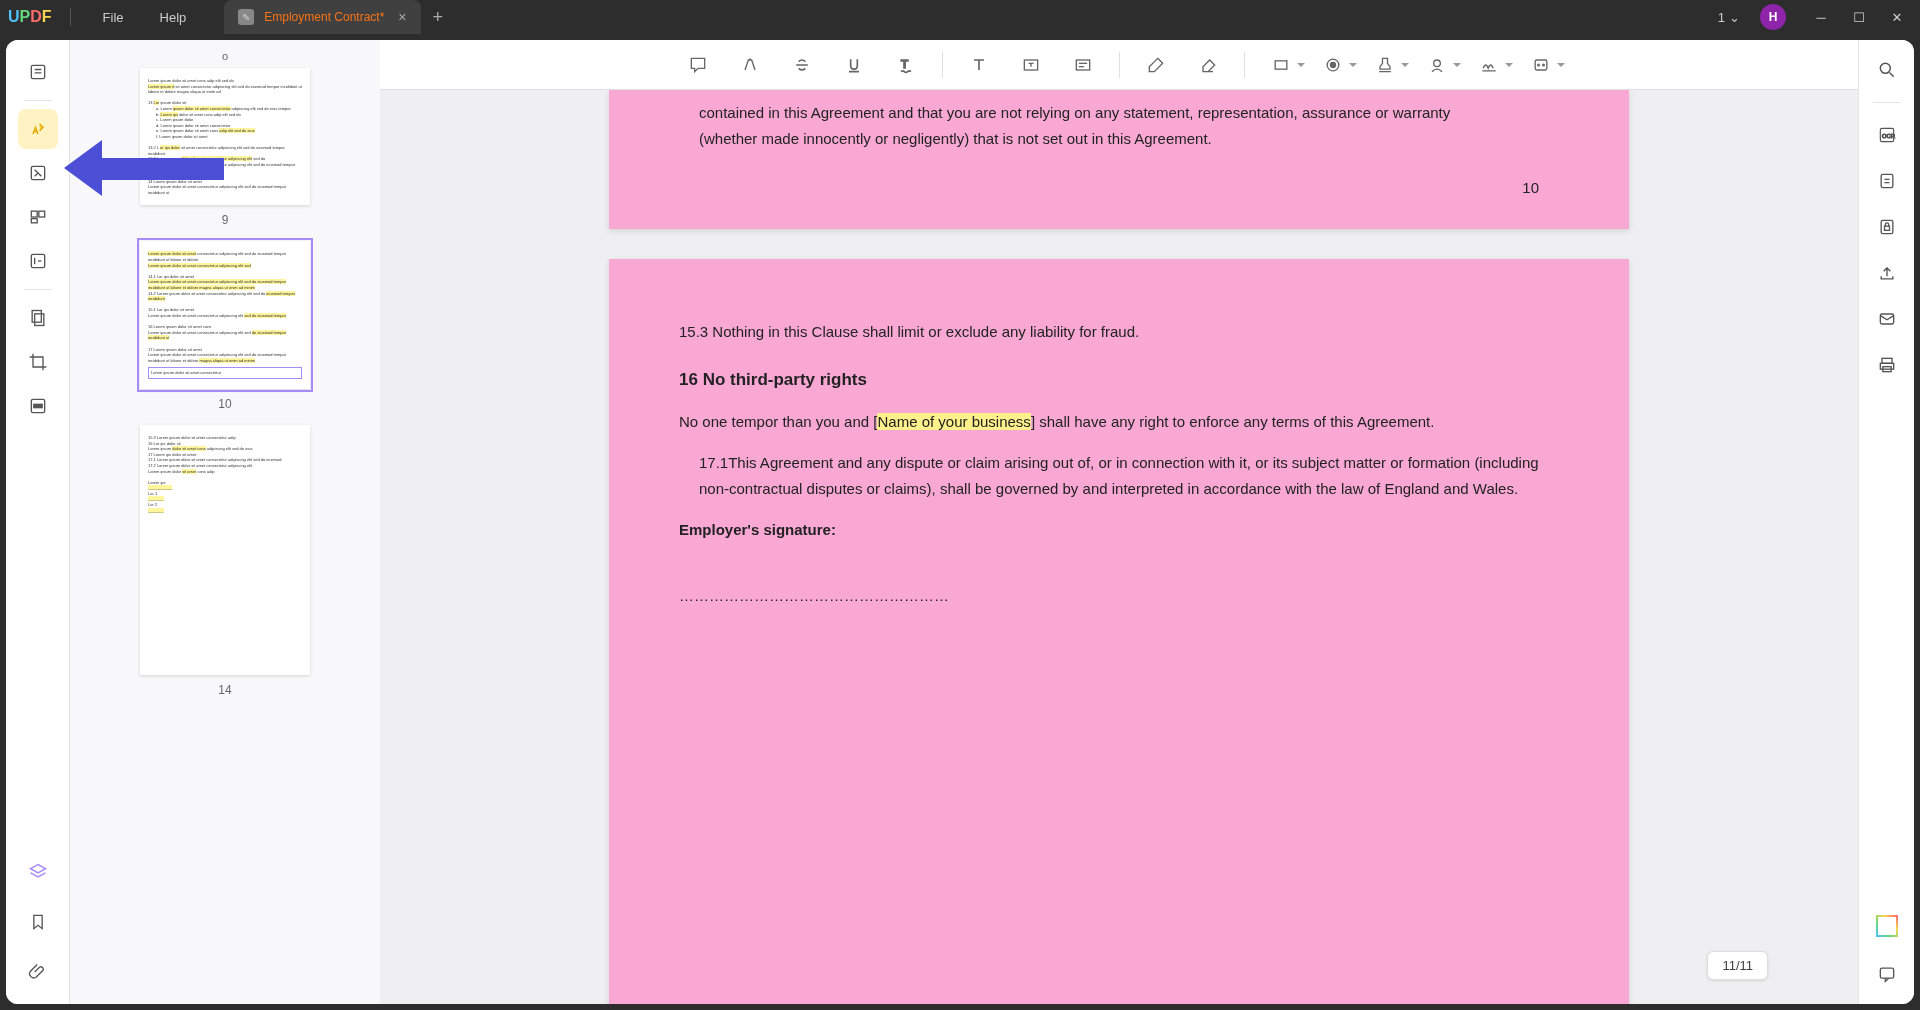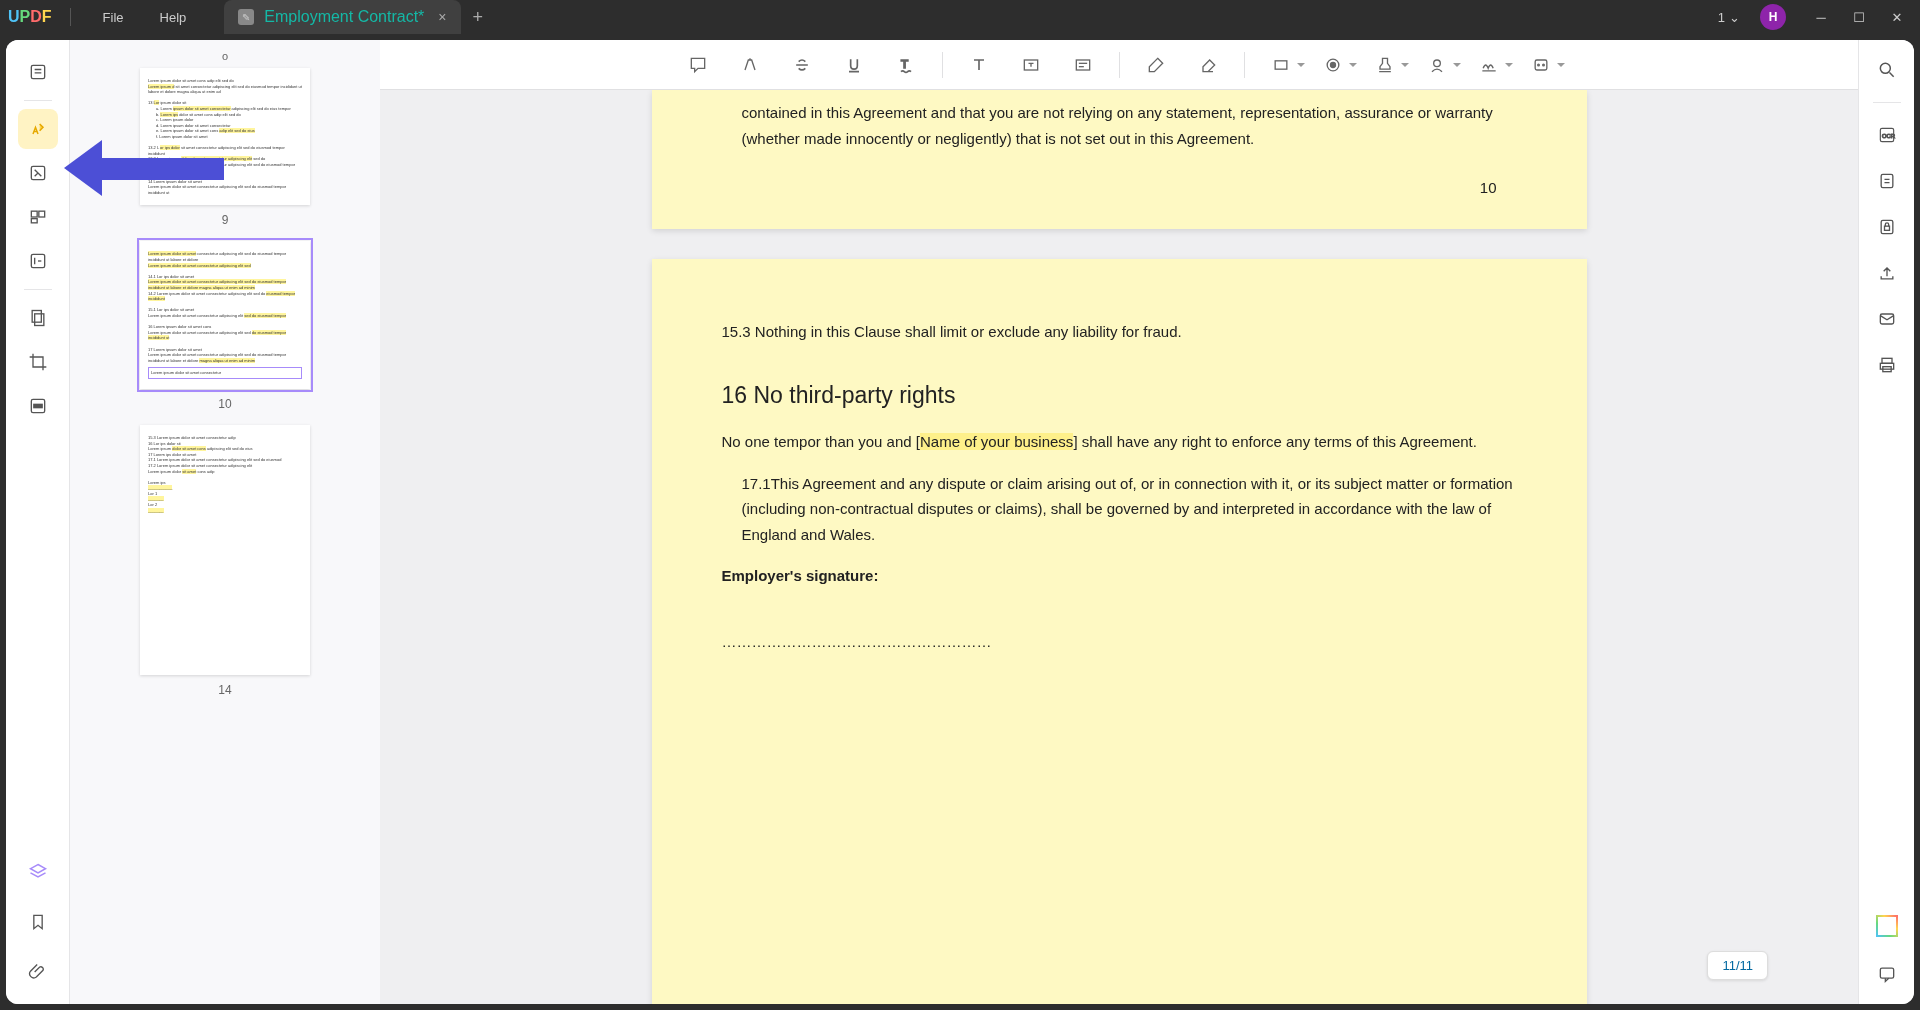--- a/index.html
+++ b/index.html
@@ -6,21 +6,21 @@
 body{background:#2d2d2d;width:1920px;height:1010px;overflow:hidden;position:relative}
 
 
 .titlebar{height:34px;background:#2d2d2d;display:flex;align-items:center;padding:0 8px;color:#ccc;font-size:13px}
 .logo{font-weight:700;font-size:16px;margin-right:4px}
 .logo .u{color:#4fc3f7}.logo .p{color:#66d97d}.logo .d{color:#ff6b6b}.logo .f{color:#ffd54f}
 .divider-v{width:1px;height:18px;background:#555;margin:0 14px}
 .menu-item{margin:0 18px;cursor:pointer}
 .tab{display:flex;align-items:center;height:34px;background:#404040;border-radius:8px 8px 0 0;padding:0 14px;margin-left:20px}
 .tab-icon{width:16px;height:16px;background:#888;border-radius:3px;margin-right:10px;display:flex;align-items:center;justify-content:center;font-size:10px}
-.tab-title{color:#14b8a6;font-size:16px}
+.tab-title{color:#f97316;font-size:12px}
 .tab-close{margin-left:14px;color:#aaa;font-size:14px;cursor:pointer}
 .tab-add{margin-left:12px;color:#aaa;font-size:18px;cursor:pointer}
 .tb-right{margin-left:auto;display:flex;align-items:center;gap:8px}
 .tb-num{color:#ccc;font-size:13px;display:flex;align-items:center;gap:4px}
 .avatar{width:26px;height:26px;border-radius:50%;background:#8e24aa;color:#fff;display:flex;align-items:center;justify-content:center;font-size:12px;font-weight:600;margin:0 12px}
 .win-btn{width:30px;height:30px;display:flex;align-items:center;justify-content:center;color:#ccc;cursor:pointer}
 
 
 .workspace{position:absolute;top:34px;left:0;right:0;bottom:0;background:#f4f4f6;border-radius:12px;margin:6px;overflow:hidden;display:flex}
 .left-tools{width:64px;background:#fff;border-right:1px solid #e5e5e7;display:flex;flex-direction:column;align-items:center;padding-top:12px;gap:4px;position:relative}
@@ -43,35 +43,35 @@
 .thumb-label{margin-top:8px;font-size:12px;color:#666}
 .hl{background:#fff59d}
 
 
 .doc-area{flex:1;background:#efeff1;overflow-y:auto;padding:0 70px;position:relative}
 .toolbar{position:sticky;top:0;height:50px;background:#fff;border-bottom:1px solid #e0e0e2;display:flex;align-items:center;justify-content:center;gap:20px;z-index:50;margin:0 -70px 0 -70px}
 .tbtn{width:32px;height:32px;display:flex;align-items:center;justify-content:center;cursor:pointer;color:#666;position:relative}
 .tbtn.dd::after{content:'';position:absolute;right:-8px;top:14px;border-left:4px solid transparent;border-right:4px solid transparent;border-top:4px solid #999}
 .tsep{width:1px;height:26px;background:#e0e0e2}
 
-.page{background:#fef9c3;box-shadow:0 2px 6px rgba(0,0,0,0.12);margin:0 auto 30px auto;width:935px;padding:60px 70px;font-size:15px;color:#222;line-height:1.7}
+.page{background:#f9a8d4;box-shadow:0 2px 6px rgba(0,0,0,0.12);margin:0 auto 30px auto;width:1020px;padding:60px 70px;font-size:15px;color:#222;line-height:1.7}
 .page-partial-top{margin-top:0;padding-top:0}
-.page h2{font-size:23px;font-weight:400;margin:32px 0 14px 0}
+.page h2{font-size:17px;font-weight:700;margin:22px 0 14px 0}
 .page p{margin-bottom:16px}
 .page .clause{padding-left:20px;margin-bottom:16px}
 .page-num-corner{text-align:right;font-size:15px;padding:8px 20px}
 .highlight{background:#fef08a}
 
 
 .right-tools{width:56px;background:#fff;border-left:1px solid #e5e5e7;display:flex;flex-direction:column;align-items:center;padding-top:12px;gap:10px;position:relative}
 .rb-sep{width:28px;height:1px;background:#e5e5e7;margin:4px 0}
 .rb{width:36px;height:36px;display:flex;align-items:center;justify-content:center;cursor:pointer;color:#555;border-radius:8px}
 .rb-bottom{position:absolute;bottom:12px;display:flex;flex-direction:column;align-items:center;gap:12px}
 
-.page-indicator{position:absolute;bottom:24px;right:90px;background:#fff;border:1px solid #ddd;border-radius:6px;padding:6px 14px;font-size:13px;color:#0369a1;box-shadow:0 1px 3px rgba(0,0,0,0.1)}
+.page-indicator{position:absolute;bottom:24px;right:90px;background:#fff;border:1px solid #ddd;border-radius:6px;padding:6px 14px;font-size:13px;color:#404040;box-shadow:0 1px 3px rgba(0,0,0,0.1)}
 
 .ai-icon{width:22px;height:22px;border:2px solid;border-image:linear-gradient(45deg,#4fc3f7,#66d97d,#ffd54f,#ff6b6b) 1;border-radius:6px}
 
 svg{width:20px;height:20px}
 </style>
 </head>
 <body>
 
 <div class="titlebar">
   <div class="logo"><span class="u">U</span><span class="p">P</span><span class="d">D</span><span class="f">F</span></div>

